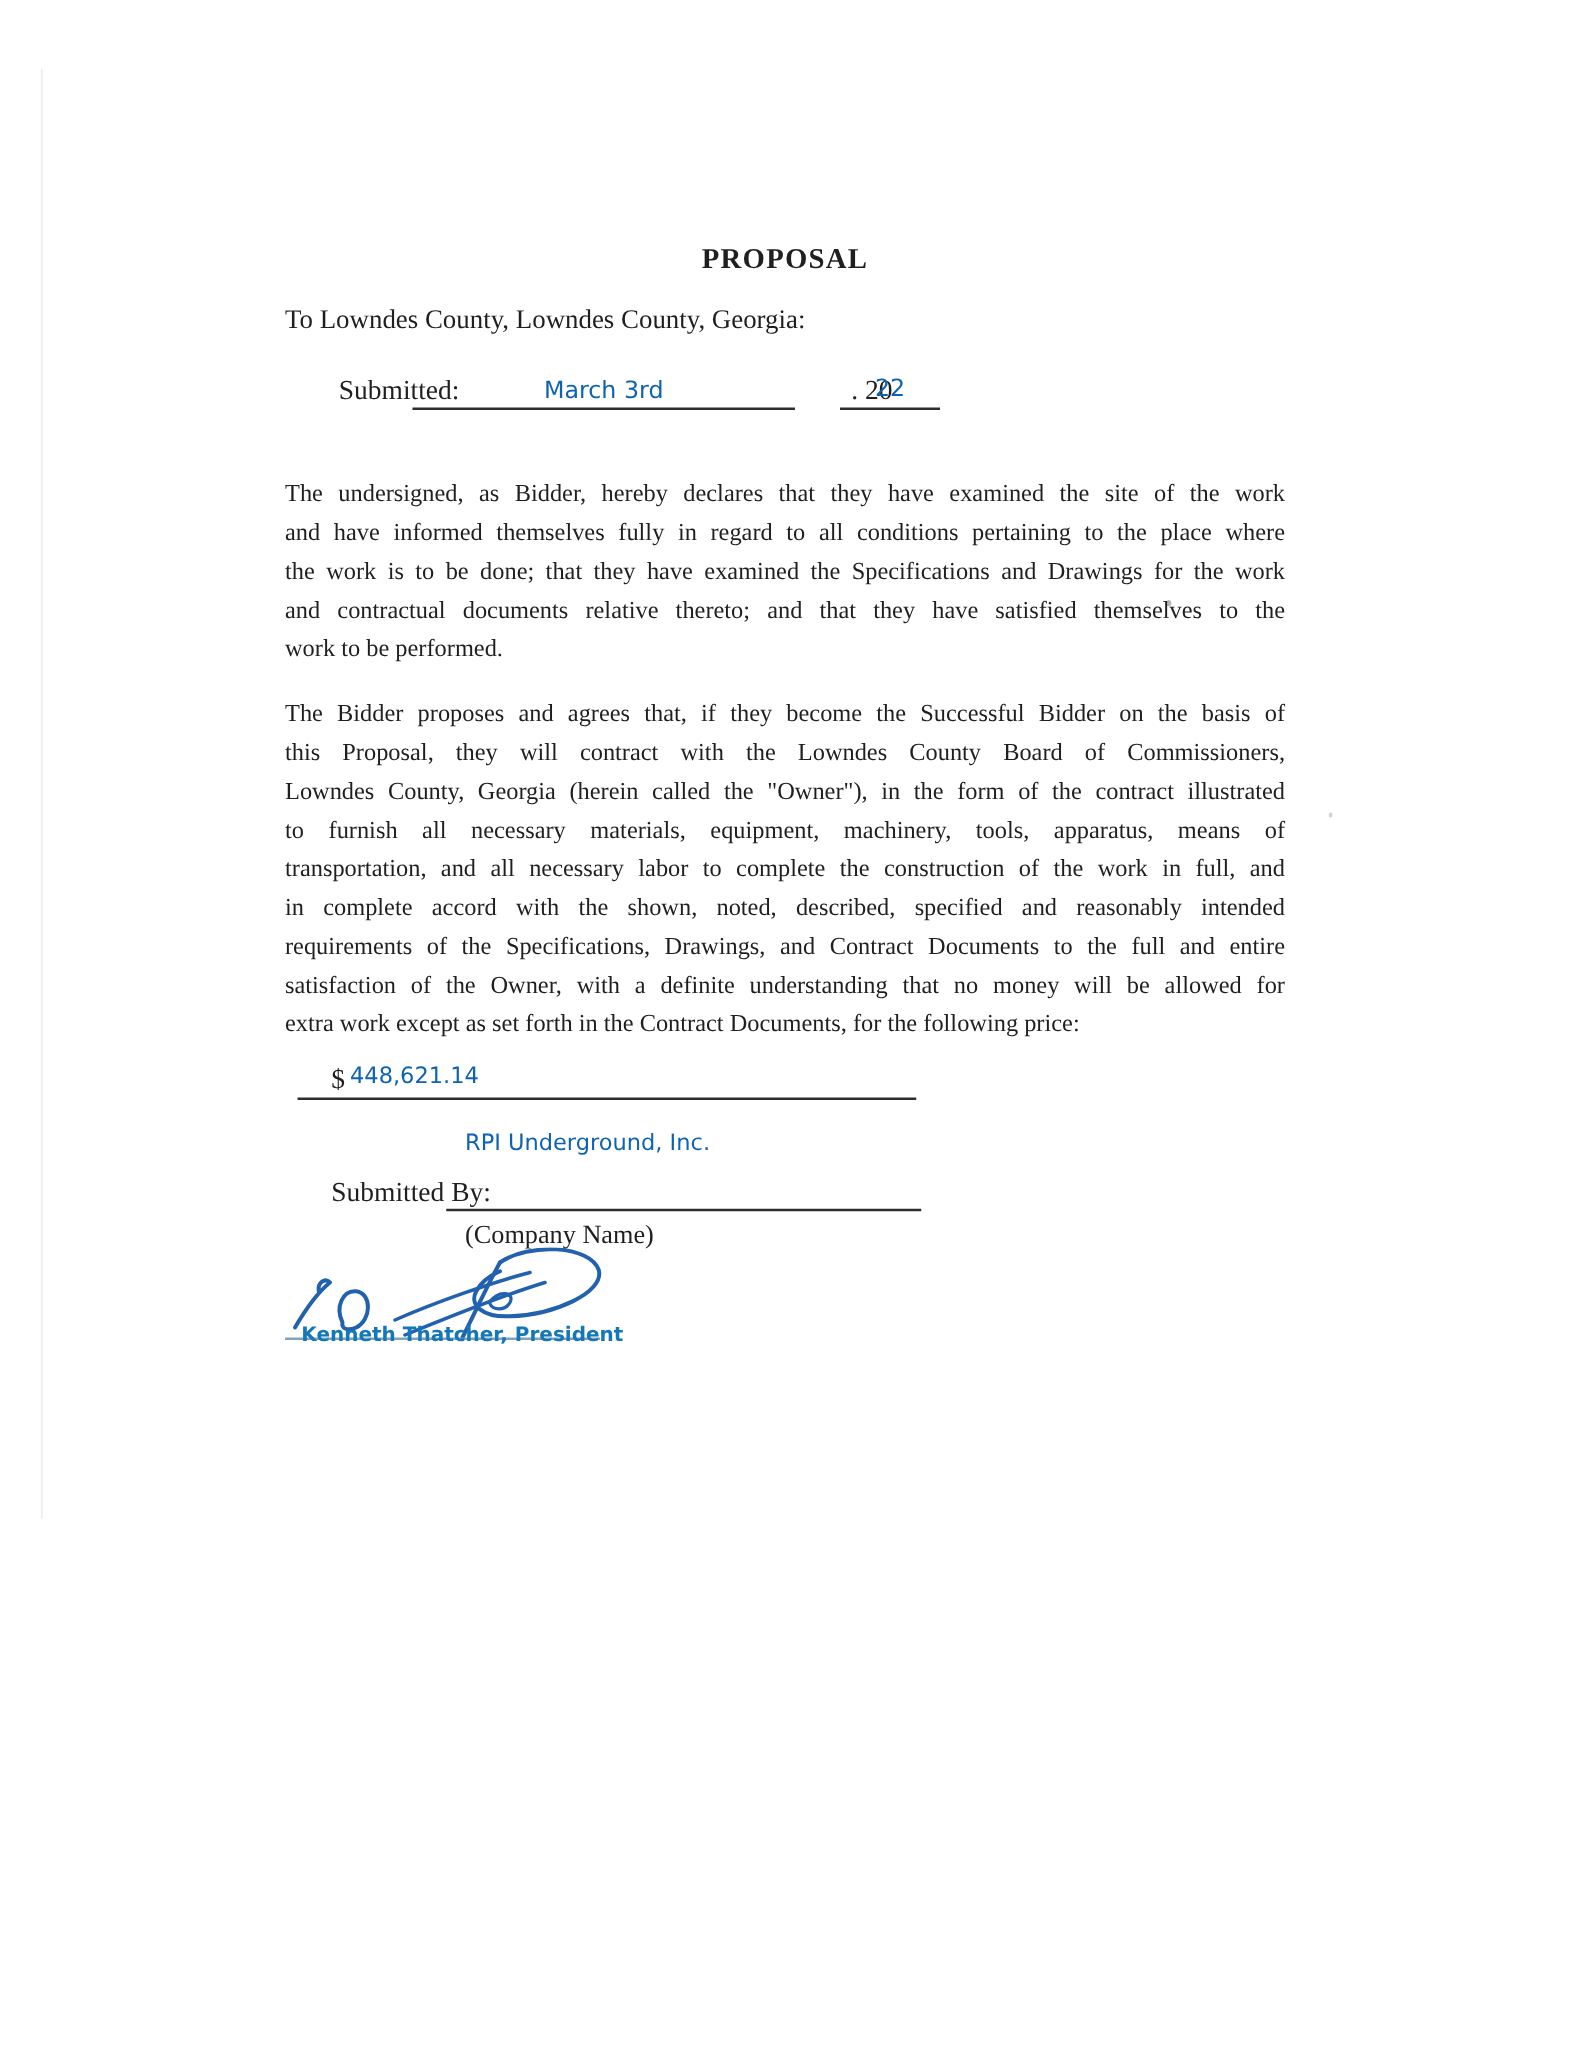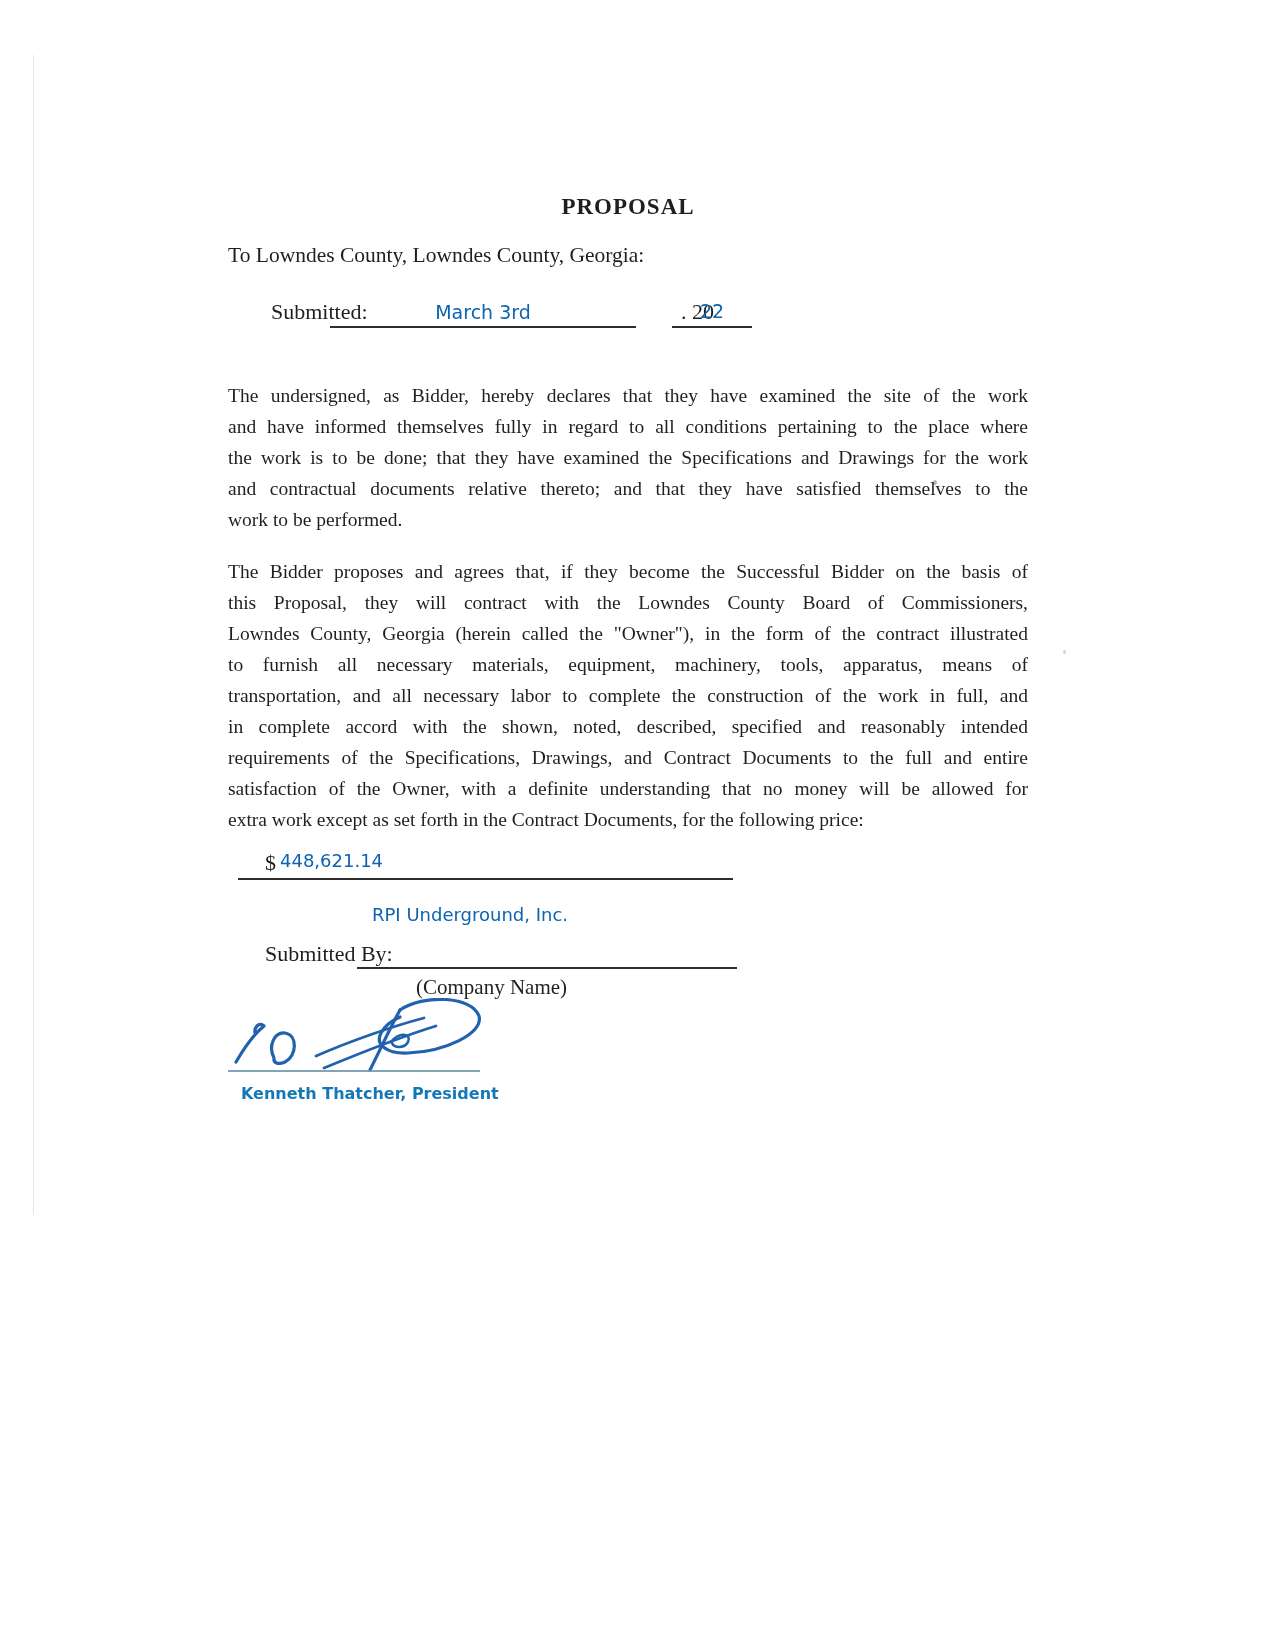--- a/index.html
+++ b/index.html
@@ -24,21 +24,21 @@
     color:#0e63b0;font-size:19px;white-space:nowrap;
   }
   .rule{background:#2e2e2e;height:2px;}
   .para{left:228px;width:800px;}
   .pline{
     font-size:19.5px;line-height:31px;height:31px;
     text-align:justify;text-align-last:justify;
     white-space:normal;color:#1f1f1f;
   }
   .pline.last{text-align-last:left;}
-  .caption{font-size:21px;margin-left:44px;}
+  .caption{font-size:21px;}
   .sig-caption{
     font-family:"DejaVu Sans","Liberation Sans",sans-serif;
     font-size:16px;font-weight:600;color:#1478b8;white-space:nowrap;
   }
   .sig-rule{height:2px;background:#6c94ad;opacity:.85;}
   .page-edge{width:1px;background:rgba(0,0,0,0.10);}
   .artifact{background:rgba(40,40,40,0.35);border-radius:50%;}
   svg{display:block;}
 </style>
 </head>
@@ -104,15 +104,15 @@
 
         <path d="M142,72 C152,52 163,28 172,12"></path>
 
         <path d="M172,12 C195,-4 244,-2 251,18 C256,36 215,54 180,55 C158,56 147,46 153,35 C157,27 165,22 172,19"></path>
 
         <path d="M163,44 C172,33 184,36 180,44 C176,51 166,50 164,45" stroke-width="2.6"></path>
       </g>
     </svg>
   </div>
   <div class="abs sig-rule" style="left:228px;top:1070px;width:252px;"></div>
-  <div class="abs sig-caption" style="left:241px;top:1084px;">Kenneth Thatcher, President</div>
+  <div class="abs sig-caption" style="left:241px;top:1058px;">Kenneth Thatcher, President</div>
 
 </div>
 
 </body></html>

